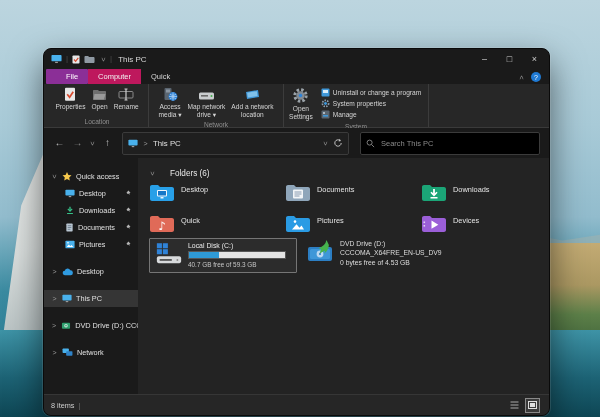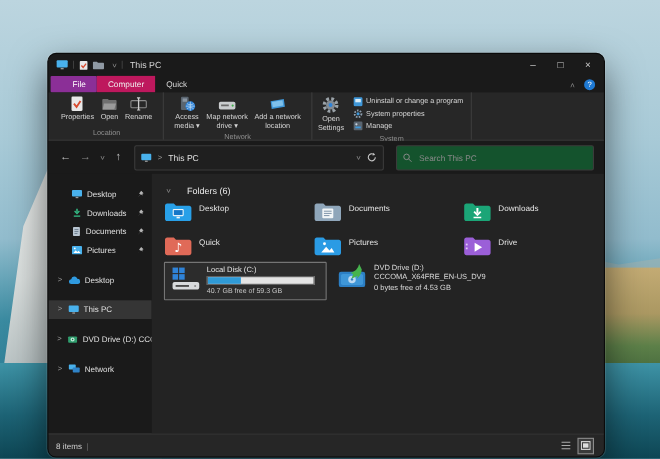--- a/index.html
+++ b/index.html
@@ -61,21 +61,21 @@
   .ribbon-fill{flex:1;}
 
   
   .navbar{height:30px;display:flex;align-items:center;gap:5px;padding:0 9px;background:#1a1a1a;}
   .navarrow{width:13px;text-align:center;color:#c3c3c3;font-size:10px;line-height:10px;}
   .navarrow.dim{color:#8a8a8a;}
   .addressbox{flex:1;height:21px;border:1px solid #3b3b3b;background:#1f1f1f;border-radius:2px;
     display:flex;align-items:center;gap:4px;padding:0 5px;margin-left:3px;}
   .addr-text{font-size:7.8px;color:#e0e0e0;}
   .box-spacer{flex:1;}
-  .searchbox{width:168px;height:21px;border:1px solid #3b3b3b;background:#14532d;border-radius:2px;
+  .searchbox{width:168px;height:21px;border:1px solid #3b3b3b;background:#000000;border-radius:2px;
     display:flex;align-items:center;gap:4px;padding:0 5px;margin-left:6px;}
   .searchbox input{background:transparent;border:none;outline:none;color:#9a9a9a;
     font-size:7.5px;width:100%;font-family:"Liberation Sans",sans-serif;}
   .searchbox input::placeholder{color:#8a8a8a;}
 
   
   .bodyrow{flex:1;display:flex;min-height:0;}
   .sidebar{width:94px;background:#1a1a1a;padding-top:10px;overflow:hidden;flex-shrink:0;}
   .sitem{height:17px;display:flex;align-items:center;gap:4px;padding-left:7px;
     font-size:7.3px;color:#e0e0e0;white-space:nowrap;}
@@ -316,20 +316,29 @@
             <path d="M6.2 6.2L9 9" stroke="#8a8a8a"></path>
           </svg>
       </span>
       <input placeholder="Search This PC" style="">
     </div>
   </div>
 
   <div class="bodyrow">
 
     <div class="sidebar">
+      <div class="sitem">
+        <span class="chev down"></span>
+        <span>
+          <svg width="10" height="9" viewBox="0 0 10 9">
+              <path d="M5 0l1.4 2.9 3.1.4-2.3 2.2.6 3.1L5 7.1 2.2 8.6l.6-3.1L.5 3.3l3.1-.4z" fill="#f6c84c"></path>
+            </svg>
+        </span>
+        <span class="lbl">Quick access</span>
+      </div>
       <div class="sitem child">
         <span>
           <svg width="10" height="9" viewBox="0 0 12 10">
               <rect x="0.5" y="0.5" width="11" height="7" rx="1" fill="#49b1ec"></rect>
               <rect x="4.5" y="8" width="3" height="1.4" fill="#9a9a9a"></rect>
             </svg>
         </span>
         <span class="lbl">Desktop</span>
         <span class="pin">
           <svg width="7" height="7" viewBox="0 0 9 9">
@@ -502,21 +511,21 @@
 
         <div class="ftile">
           <span>
             <svg width="26" height="20" viewBox="0 0 26 20">
                 <path d="M1 4c0-1.1.9-2 2-2h6l2 2h12c1.1 0 2 .9 2 2v10c0 1.1-.9 2-2 2H3c-1.1 0-2-.9-2-2z" fill="#9b5fd8"></path>
                 <path d="M10.5 6.6l6.8 4.1-6.8 4.1z" fill="#fff"></path>
                 <rect x="2.5" y="7.5" width="1.6" height="1.6" fill="#fff" opacity=".7"></rect>
                 <rect x="2.5" y="11" width="1.6" height="1.6" fill="#fff" opacity=".7"></rect>
               </svg>
           </span>
-          <span class="name">Drive</span>
+          <span class="name">Devices</span>
         </div>
       </div>
 
 
       <div class="drives-row">
 
         <div class="disk-tile">
           <span>
             <svg width="28" height="23" viewBox="0 0 30 24">
                 <rect x="2" y="1" width="5.4" height="5.4" fill="#2f83d8"></rect>

